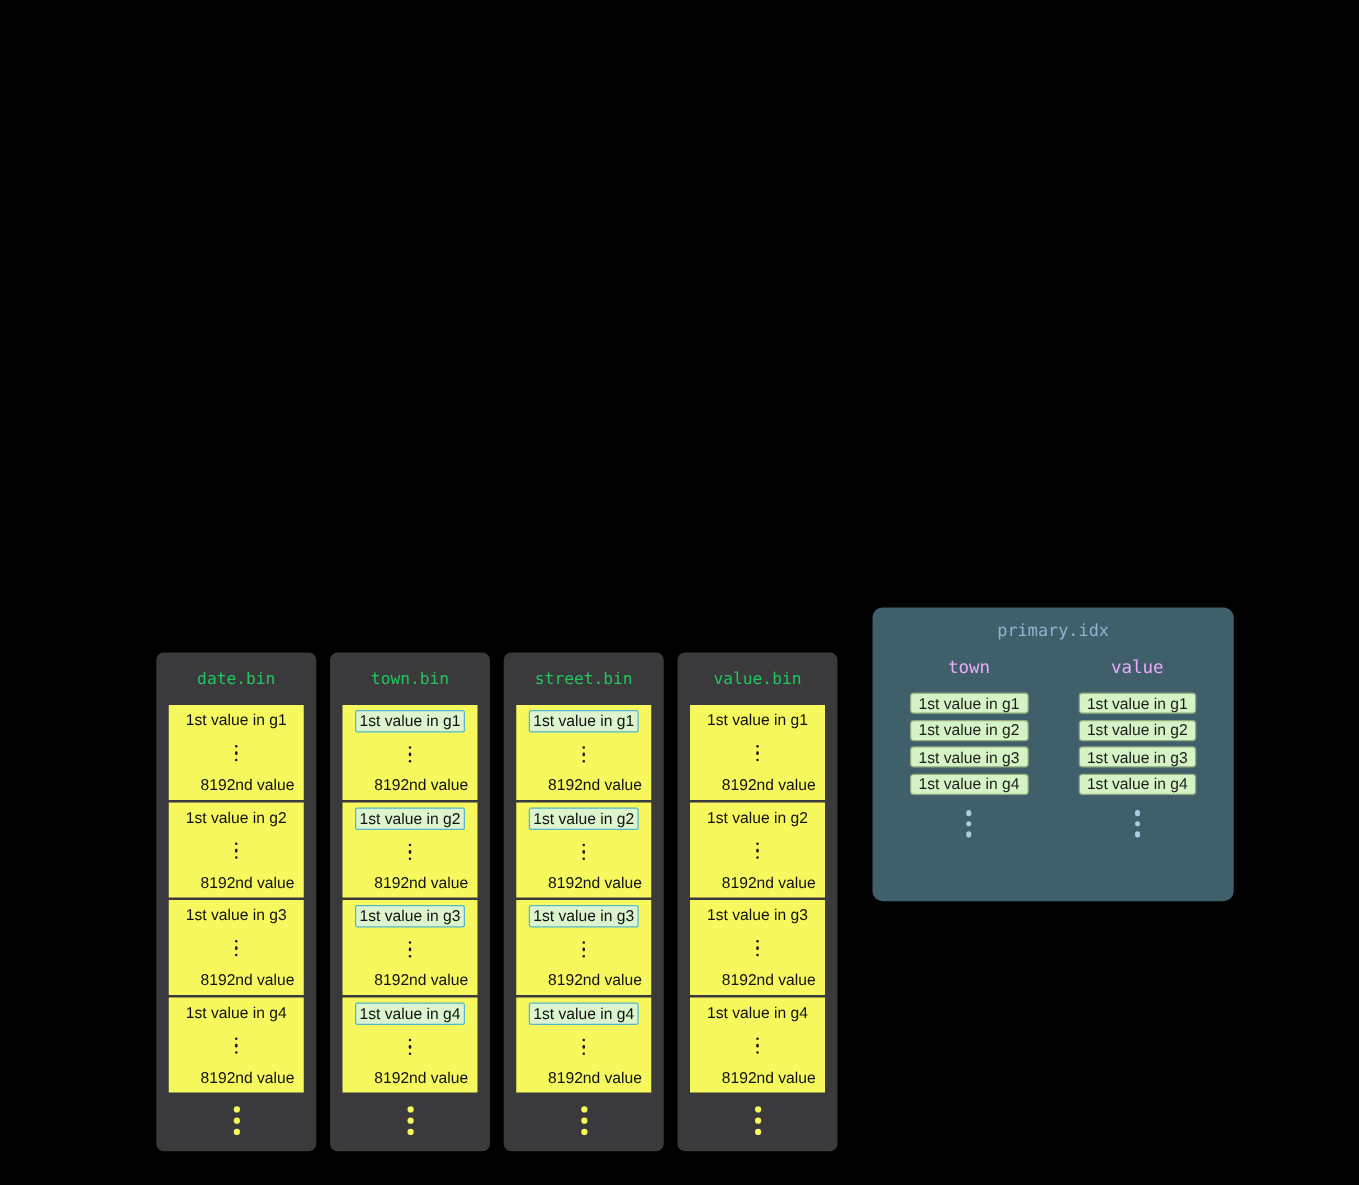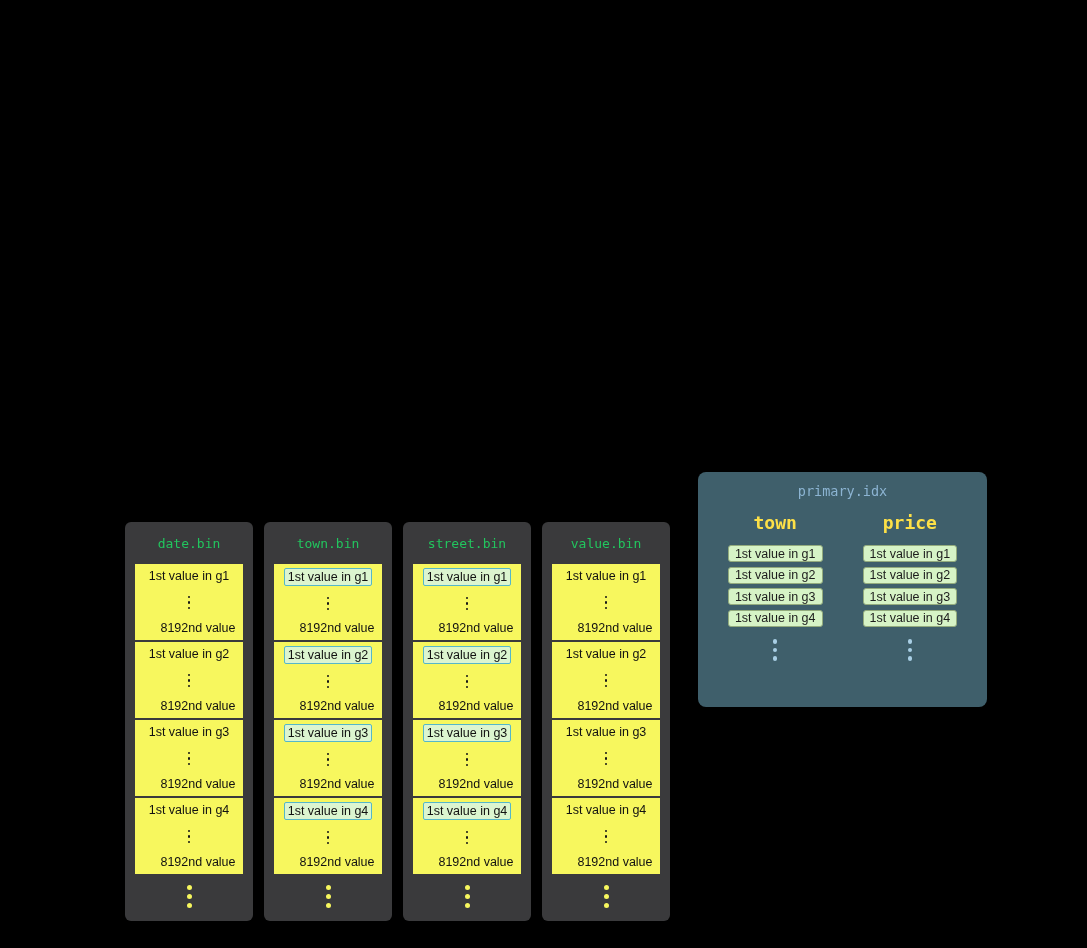--- a/index.html
+++ b/index.html
@@ -43,39 +43,38 @@
   .lbl-last { line-height: 15px; white-space: nowrap; margin-left: 18px; }
 
   .vdots { display: flex; flex-direction: column; align-items: center; }
   .vdots i { display: block; width: 2.5px; height: 2.5px; background: #151515; border-radius: 50%; margin: 1.5px 0; }
 
   .col-dots { display: flex; flex-direction: column; align-items: center; margin-top: 9px; }
   .col-dots i { display: block; width: 5px; height: 5px; background: var(--dots-yellow, #f7f75e); border-radius: 50%; margin: 2px 0; }
 
   
   .idx-panel {
-    position: absolute; left: 698px; top: 472px;
+    position: absolute; left: 698px; top: 486px;
     width: 289px; height: 235px;
     background: var(--panel-bg, #3f5f6b);
     border-radius: 8px;
   }
   .idx-title {
     text-align: center; padding-top: 11px;
     color: var(--panel-title, #8cb4d2);
     font-family: "DejaVu Sans Mono", monospace;
     font-size: 13.5px;
   }
   .idx-cols { display: flex; justify-content: center; gap: 40px; margin-top: 13px; }
   .idx-col { display: flex; flex-direction: column; align-items: center; }
   .idx-header {
-    color: #fde047;
+    color: #f0abfc;
     font-family: "DejaVu Sans Mono", monospace;
-    font-size: 18px;
+    font-size: 14px;
     margin-bottom: 12px;
-    font-weight: bold;
   }
   .idx-entry {
     background: var(--entry-bg, #d6f3c6);
     border: 1px solid #93ab7d;
     border-radius: 3px;
     padding: 0.5px 6px;
     font-size: 12.5px; color: #1c1c1c;
     margin-bottom: 4.5px;
     white-space: nowrap;
   }
@@ -276,21 +275,21 @@
         <div class="idx-entry">1st value in g2</div>
         <div class="idx-entry">1st value in g3</div>
         <div class="idx-entry">1st value in g4</div>
         <div class="idx-dots">
             <i></i>
             <i></i>
             <i></i>
           </div>
       </div>
       <div class="idx-col">
-        <div class="idx-header">price</div>
+        <div class="idx-header">value</div>
         <div class="idx-entry">1st value in g1</div>
         <div class="idx-entry">1st value in g2</div>
         <div class="idx-entry">1st value in g3</div>
         <div class="idx-entry">1st value in g4</div>
         <div class="idx-dots">
             <i></i>
             <i></i>
             <i></i>
           </div>
       </div>

